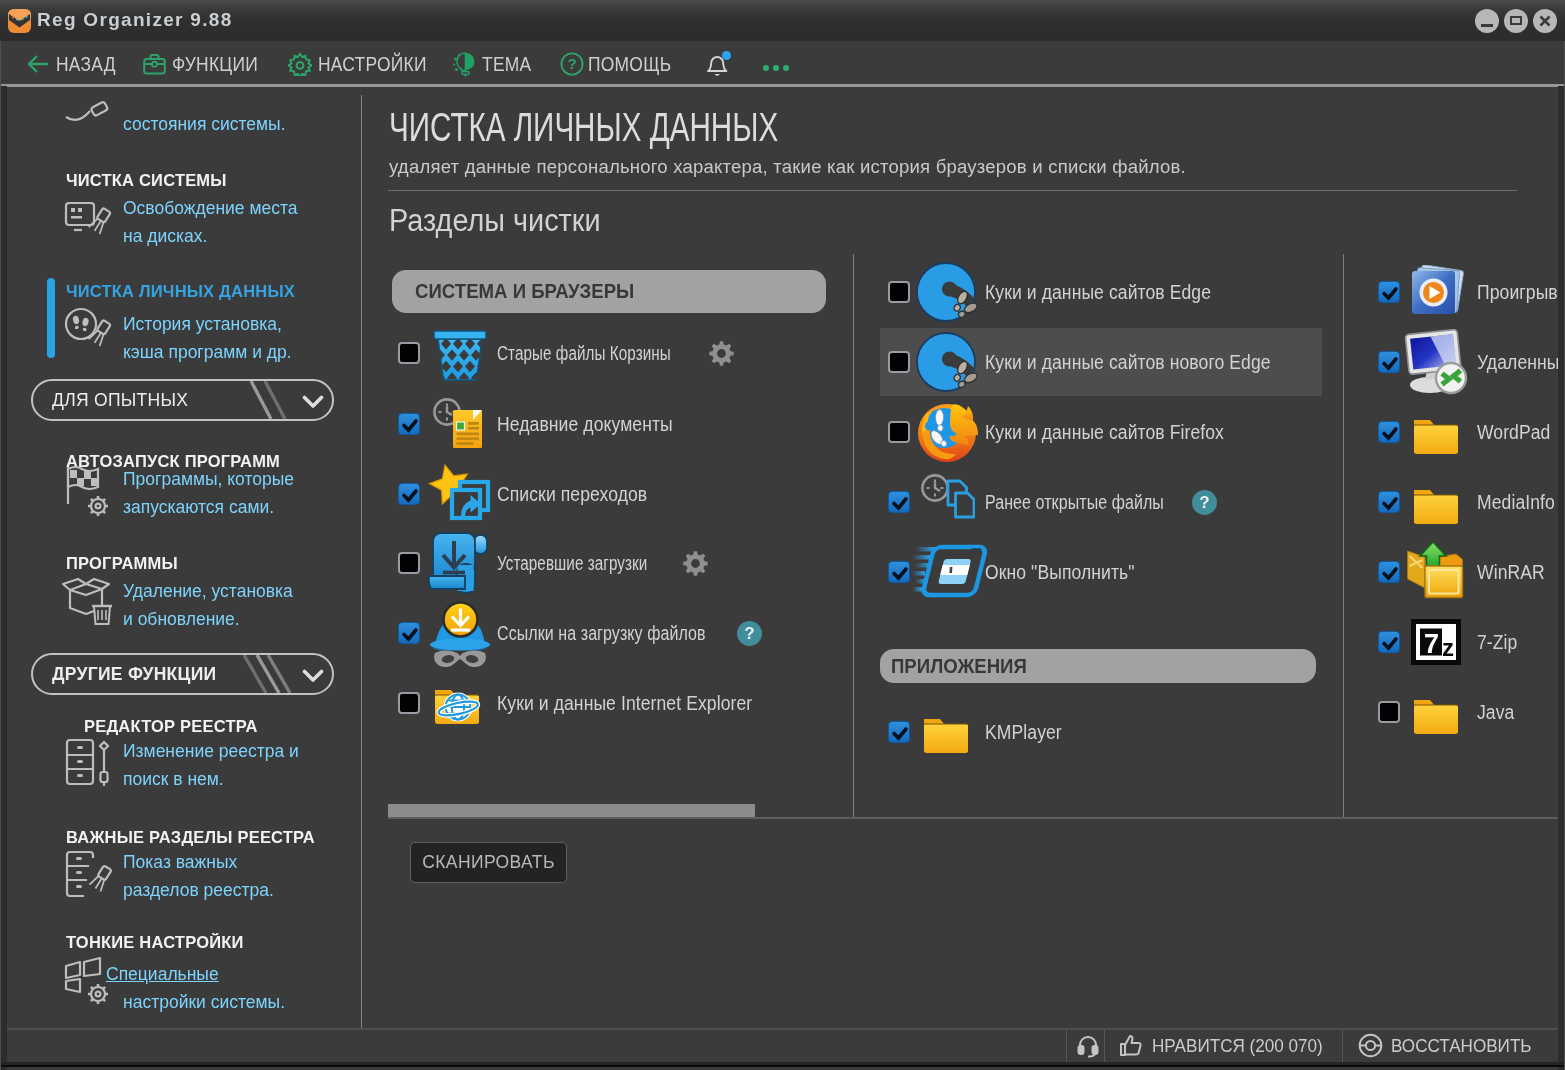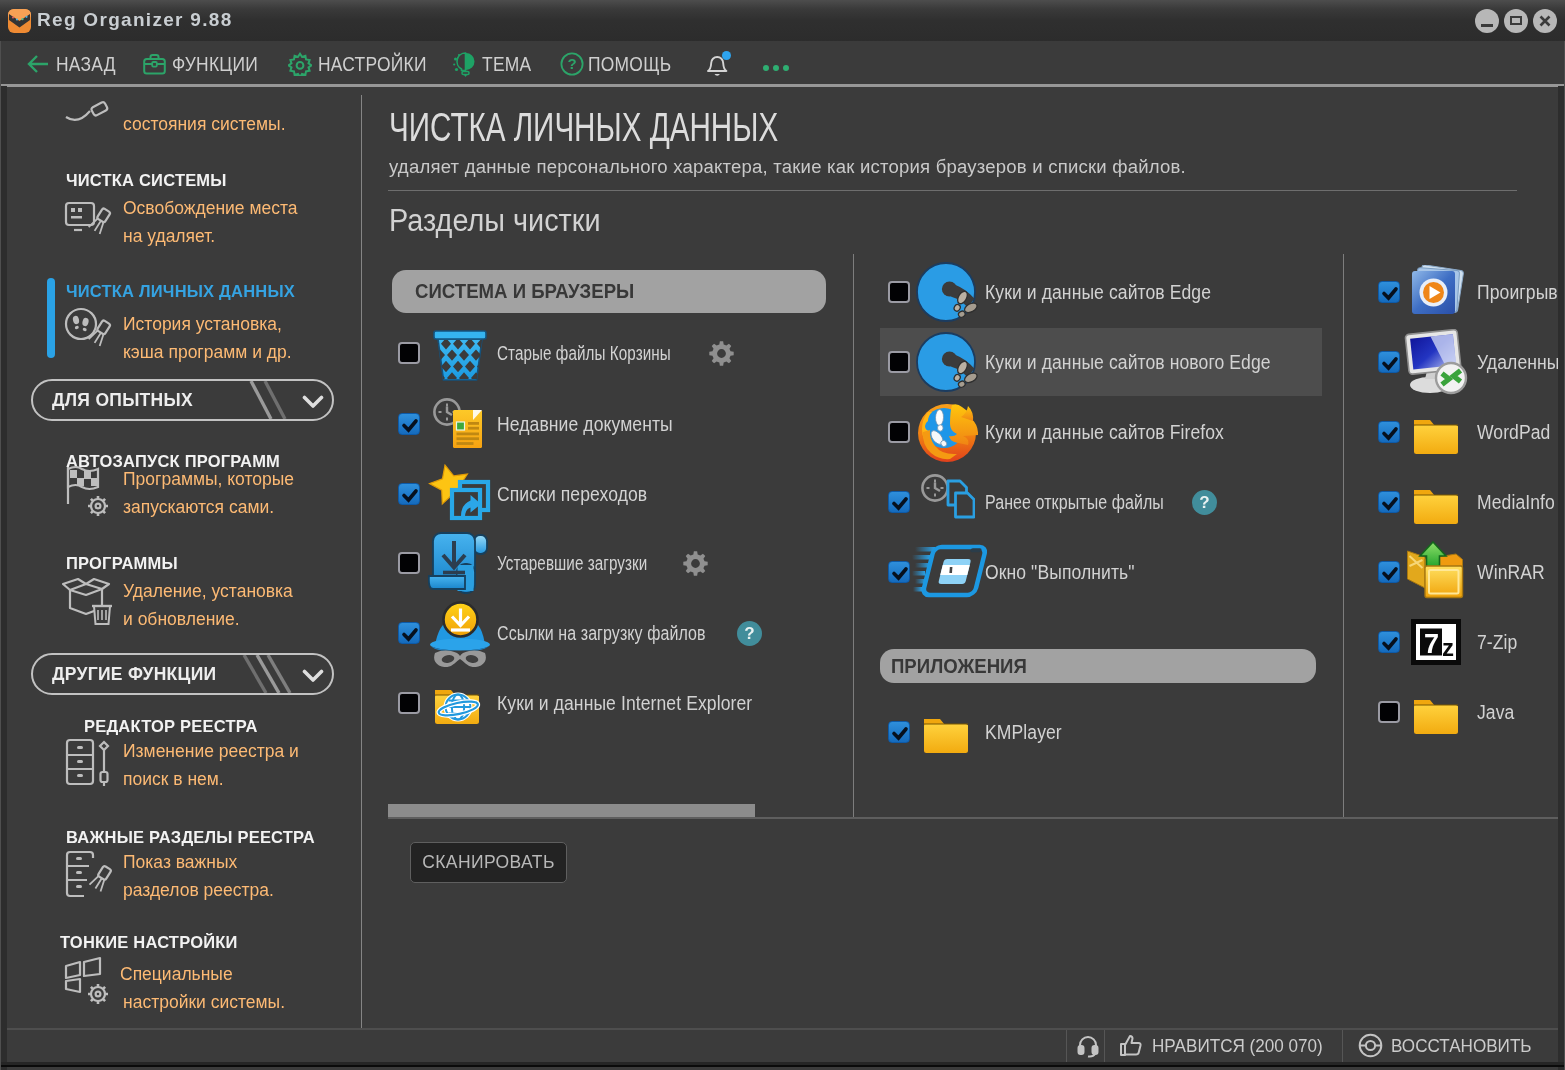--- a/index.html
+++ b/index.html
@@ -1,21 +1,21 @@
 <!DOCTYPE html>
 <html><head><meta charset="utf-8">
 <style>
 *{margin:0;padding:0;box-sizing:border-box;}
 html,body{width:1565px;height:1070px;overflow:hidden;background:#3b3b3b;
  font-family:"Liberation Sans",sans-serif;}
 #win{position:absolute;left:0;top:0;width:1565px;height:1070px;overflow:hidden;}
 .abs{position:absolute;}
 .lbl{position:absolute;color:#d2d2d2;font-size:19.5px;white-space:nowrap;transform:scaleX(.9);transform-origin:left center;letter-spacing:.1px;}
 .hd{position:absolute;color:#f2f2f2;font-size:16.5px;font-weight:bold;white-space:nowrap;letter-spacing:.2px;}
-.bd{position:absolute;color:#fdba74;font-size:17.5px;white-space:nowrap;}
+.bd{position:absolute;color:#7dd3fc;font-size:17.5px;white-space:nowrap;}
 .cb{position:absolute;width:22px;height:22px;background:#020204;border:2px solid #9b9ba4;border-radius:4px;}
 .cbc{position:absolute;width:22px;height:22px;background:linear-gradient(#2e8fdb,#156bbd);border:1px solid #0d5aa8;border-radius:4px;}
 .pill{position:absolute;background:#a2a2a2;border-radius:14px;color:#383838;
  font-size:20px;font-weight:bold;display:flex;align-items:center;padding-left:23px;letter-spacing:0;}
 .pill span{transform:scaleX(.93);transform-origin:left center;}
 .vsep{position:absolute;width:1px;background:#7d7d7d;}
 .qm{position:absolute;width:25px;height:25px;border-radius:13px;background:#418d9b;color:#e8f2f2;
  font-size:17px;font-weight:bold;text-align:center;line-height:25px;}
 .menu-lbl{position:absolute;color:#cfcfcf;font-size:21px;white-space:nowrap;transform:scaleX(.83);transform-origin:left center;letter-spacing:.3px;}
 </style></head>
@@ -108,21 +108,21 @@
  </g>
  <rect x="7" y="11" width="4" height="4" fill="#bdbdbd"></rect>
  <rect x="14" y="11" width="4" height="4" fill="#bdbdbd"></rect>
  <rect x="7" y="19" width="11" height="2.5" fill="#bdbdbd"></rect>
  <g transform="rotate(32 38 22)" fill="none" stroke="#bdbdbd" stroke-width="2.2">
   <rect x="33" y="12" width="9" height="12" rx="2"></rect>
   <path d="M34 24 l-3 12 M38 24 l0 12 M41 24 l3 12" stroke-width="1.8"></path>
  </g>
 </svg>
 <div class="bd" style="left:123px;top:198px;">Освобождение места</div>
-<div class="bd" style="left:123px;top:226px;">на удаляет.</div>
+<div class="bd" style="left:123px;top:226px;">на дисках.</div>
 
 <div class="abs" style="left:47px;top:278px;width:8px;height:80px;border-radius:4px;background:#2aa2e6;"></div>
 <div class="hd" style="left:66px;top:282px;color:#35a3e2;">ЧИСТКА ЛИЧНЫХ ДАННЫХ</div>
 <svg class="abs" style="left:62px;top:305px" width="52" height="50" viewBox="0 0 52 50">
  <circle cx="19" cy="19" r="15" fill="none" stroke="#bdbdbd" stroke-width="2.2"></circle>
  <g fill="#bdbdbd">
   <ellipse cx="14" cy="15" rx="3" ry="4.2" transform="rotate(-14 14 15)"></ellipse>
   <ellipse cx="14.8" cy="22.5" rx="2" ry="1.6" transform="rotate(-14 14.8 22.5)"></ellipse>
   <ellipse cx="23.5" cy="17" rx="3" ry="4.2" transform="rotate(14 23.5 17)"></ellipse>
   <ellipse cx="22.7" cy="24.5" rx="2" ry="1.6" transform="rotate(14 22.7 24.5)"></ellipse>
@@ -133,21 +133,21 @@
  </g>
 </svg>
 <div class="bd" style="left:123px;top:314px;">История установка,</div>
 <div class="bd" style="left:123px;top:342px;">кэша программ и др.</div>
 
 <div class="abs" style="left:31px;top:379px;width:303px;height:42px;border:2px solid #c2c2c2;border-radius:21px;overflow:hidden;">
  <svg width="299" height="38" viewBox="0 0 299 38">
   <path d="M218 0 L238 38" stroke="#9a9a9a" stroke-width="3.4"></path>
   <path d="M232 0 L252 38" stroke="#6f6f6f" stroke-width="3.4"></path>
  </svg></div>
-<div class="abs" style="left:52px;top:390px;color:#ededed;font-size:17.5px;font-weight:bold;letter-spacing:.3px;">ДЛЯ ОПЫТНЫХ</div>
+<div class="abs" style="left:52px;top:390px;color:#ededed;font-size:17.5px;font-weight:normal;letter-spacing:.3px;">ДЛЯ ОПЫТНЫХ</div>
 <svg class="abs" style="left:302px;top:395px" width="22" height="14" viewBox="0 0 22 14">
  <path d="M2.5 2.5 L11 11 L19.5 2.5" stroke="#dedede" stroke-width="3.6" fill="none" stroke-linecap="round" stroke-linejoin="round"></path>
 </svg>
 
 <div class="hd" style="left:66px;top:452px;">АВТОЗАПУСК ПРОГРАММ</div>
 <svg class="abs" style="left:62px;top:464px" width="52" height="56" viewBox="0 0 52 56">
  <g fill="none" stroke="#bdbdbd" stroke-width="2.2">
   <path d="M6 3 V40"></path>
   <path d="M6 5 q8 -4 14 0 q7 4 16 0 v18 q-9 4 -16 0 q-6 -4 -14 0 Z"></path>
  </g>
@@ -227,34 +227,34 @@
         <rect x="12" y="37" width="6" height="3" rx="1.5"></rect>
  </g>
  <g transform="rotate(32 38 28)" fill="none" stroke="#bdbdbd" stroke-width="2.2">
   <rect x="34" y="18" width="9" height="12" rx="2"></rect>
   <path d="M35 30 l-3 12 M39 30 l0 12 M42 30 l3 12" stroke-width="1.8"></path>
  </g>
 </svg>
 <div class="bd" style="left:123px;top:852px;">Показ важных</div>
 <div class="bd" style="left:123px;top:880px;">разделов реестра.</div>
 
-<div class="hd" style="left:60px;top:933px;">ТОНКИЕ НАСТРОЙКИ</div>
+<div class="hd" style="left:66px;top:933px;">ТОНКИЕ НАСТРОЙКИ</div>
 <svg class="abs" style="left:62px;top:956px" width="54" height="52" viewBox="0 0 54 52">
  <g fill="none" stroke="#bdbdbd" stroke-width="2.2" stroke-linejoin="round">
   <path d="M4 10 L18 6 V19 L4 22 Z"></path>
   <path d="M22 5 L38 1 V17 L22 19 Z" transform="translate(0 1)"></path>
   <path d="M4 26 L18 24 V37 L4 34 Z" transform="translate(0 -1)"></path>
  </g>
  <g fill="none" stroke="#bdbdbd" stroke-width="2.2">
   <circle cx="36" cy="38" r="7"></circle>
   <circle cx="36" cy="38" r="2.4"></circle>
   <path d="M36 31.5 v-3.5 M36 44.5 v3.5 M42.5 38 h3.5 M29.5 38 h-3.5 M40.6 33.4 l2.5-2.5 M31.4 42.6 l-2.5 2.5 M40.6 42.6 l2.5 2.5 M31.4 33.4 l-2.5-2.5" stroke-width="2.6"></path>
  </g>
 </svg>
-<div class="bd" style="left:120px;top:964px;">Специальные</div>
+<div class="bd" style="left:106px;top:964px;text-decoration:underline;">Специальные</div>
 <div class="bd" style="left:123px;top:992px;">настройки системы.</div>
 
 <div class="abs" style="left:1px;top:1028px;width:1563px;height:2px;background:#4e4e4e;"></div>
 <div class="vsep" style="left:1066px;top:1030px;height:32px;background:#565656;"></div>
 <div class="vsep" style="left:1104px;top:1030px;height:32px;background:#565656;"></div>
 <div class="vsep" style="left:1342px;top:1030px;height:32px;background:#565656;"></div>
 <svg class="abs" style="left:1076px;top:1034px" width="24" height="24" viewBox="0 0 24 24">
  <g fill="none" stroke="#c4c4c4" stroke-width="2">
   <path d="M4 14 v-3 a8 8 0 0 1 16 0 v3"></path>
   <rect x="2.5" y="12" width="5" height="8" rx="2" fill="#c4c4c4"></rect>

